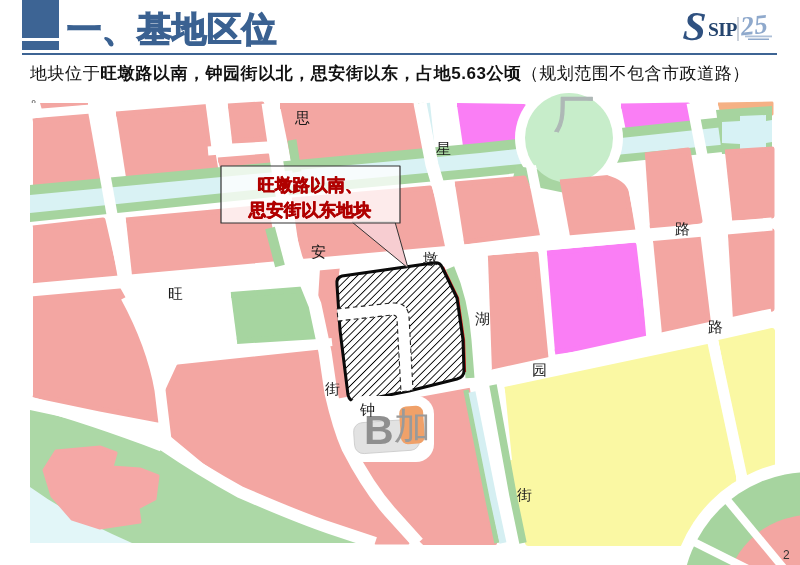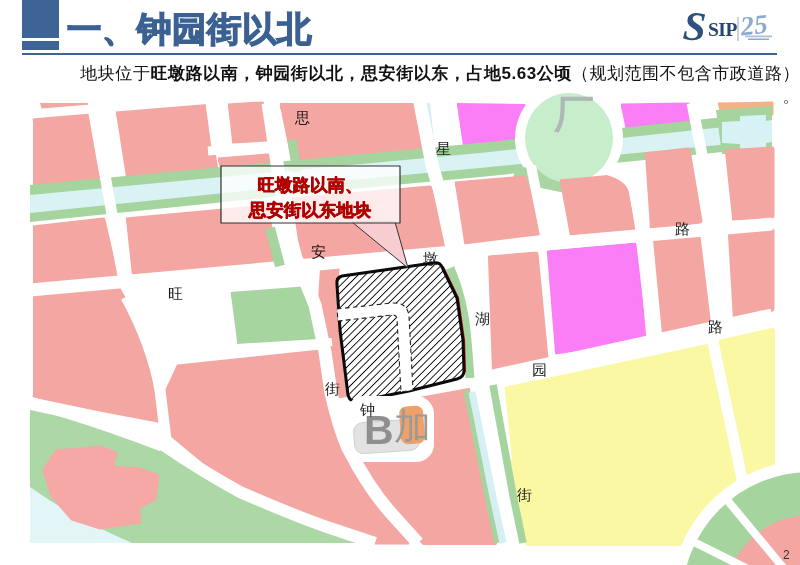--- a/index.html
+++ b/index.html
@@ -8,32 +8,32 @@
 </style>
 </head>
 <body>
 
 <div class="abs" style="left:22px;top:0;width:37px;height:38px;background:#3D6494;"></div>
 
 <div class="abs" style="left:22px;top:40.5px;width:37px;height:9px;background:#3D6494;"></div>
 
 <div class="abs" style="left:22px;top:52.8px;width:755px;height:2.4px;background:#3D6494;"></div>
 
-<div class="abs" style="left:67px;top:7px;font-size:34.5px;font-weight:bold;color:#3A6191;letter-spacing:0.5px;-webkit-text-stroke:1.4px #3A6191;">一、钟园街以北</div>
+<div class="abs" style="left:67px;top:7px;font-size:34.5px;font-weight:bold;color:#3A6191;letter-spacing:0.5px;-webkit-text-stroke:1.4px #3A6191;">一、基地区位</div>
 
 <svg class="abs" style="left:680px;top:4px;" width="100" height="44" viewBox="0 0 100 44">
 <text x="3" y="36" font-family="Liberation Serif" font-style="italic" font-weight="bold" font-size="41" fill="#2F5180" transform="rotate(4 15 25)">S</text>
 <text x="28" y="32" font-family="Liberation Serif" font-weight="bold" font-size="19.5" letter-spacing="-0.5" fill="#25456E">SIP</text>
 <rect x="57.5" y="13" width="1" height="24" fill="#9aa6b8"></rect>
 <text x="61" y="30" font-family="Liberation Serif" font-style="italic" font-weight="bold" font-size="27" fill="#8FA9CC" transform="rotate(-6 75 25)">25</text>
 <rect x="65" y="31.5" width="27" height="1.8" fill="#AEC0D8"></rect>
 <rect x="68" y="34.5" width="21" height="1.5" fill="#8FA9CC"></rect>
 </svg>
 
-<div class="abs" style="left:30px;top:62px;width:770px;font-size:17px;letter-spacing:0.55px;color:#111;line-height:23px;text-align:right;">地块位于<b>旺墩路以南，钟园街以北，思安街以东，占地5.63公顷</b>（规划范围不包含市政道路）<br>。</div>
+<div class="abs" style="left:30px;top:62px;width:770px;font-size:17px;letter-spacing:0.55px;color:#111;line-height:23px;">地块位于<b>旺墩路以南，钟园街以北，思安街以东，占地5.63公顷</b>（规划范围不包含市政道路）<br>。</div>
 
 <svg class="abs" style="left:0;top:0;" width="800" height="565" viewBox="0 0 800 565">
 <defs>
 <pattern id="h" width="5.2" height="5.2" patternUnits="userSpaceOnUse" patternTransform="rotate(-45)">
 <rect width="5.2" height="5.2" fill="#fff"></rect>
 <line x1="0" y1="0" x2="5.2" y2="0" stroke="#000" stroke-width="1.8"></line>
 </pattern>
 </defs>
 <g stroke-linejoin="round">
 

